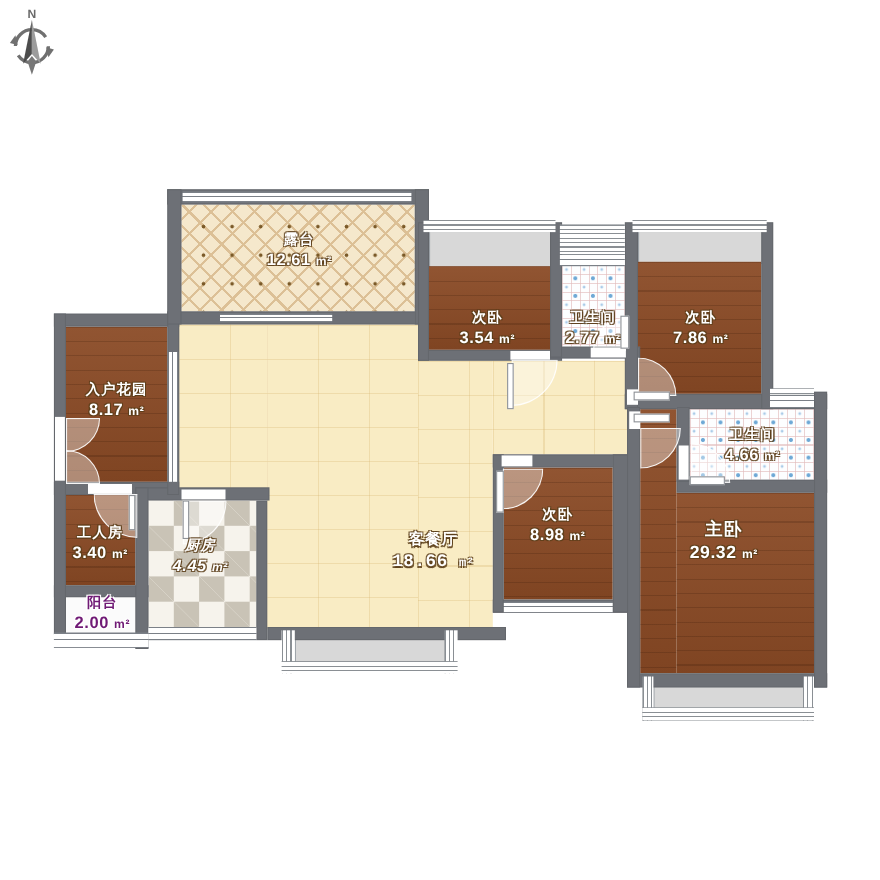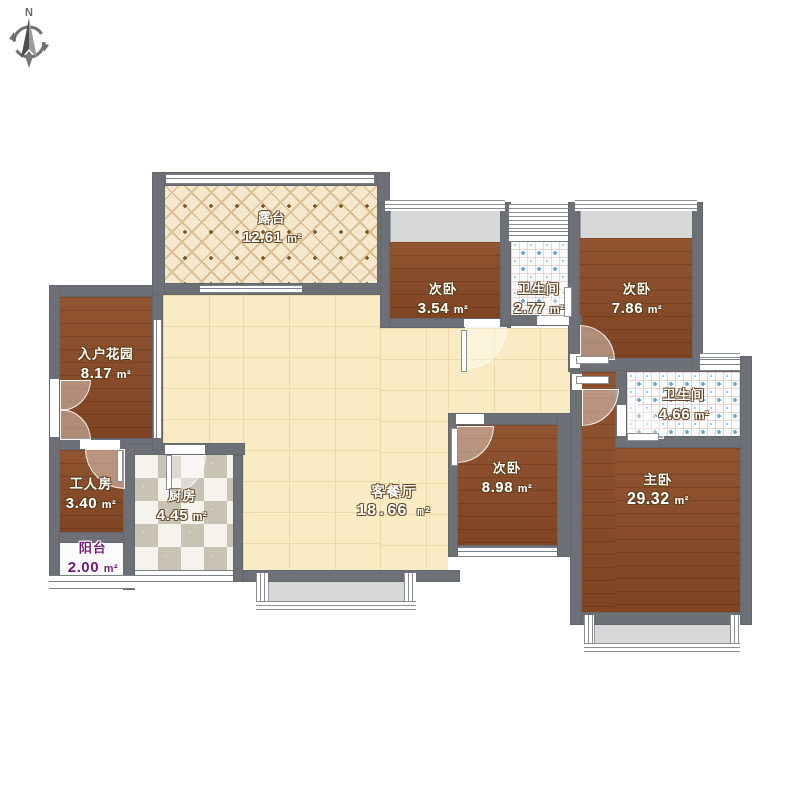--- a/index.html
+++ b/index.html
@@ -187,38 +187,38 @@
     <div class="ar"><span>7.86</span> <span class="u">m²</span></div>
   </div>
   <div class="label" style="left:106px;top:346px;">
     <div class="nm">入户花园</div>
     <div class="ar"><span>8.17</span> <span class="u">m²</span></div>
   </div>
   <div class="label" style="left:91px;top:476px;">
     <div class="nm">工人房</div>
     <div class="ar"><span>3.40</span> <span class="u">m²</span></div>
   </div>
-  <div class="label" style="left:182px;top:488px;">
+  <div class="label" style="left:182px;top:488px;font-style:italic;">
     <div class="nm">厨房</div>
     <div class="ar"><span>4.45</span> <span class="u">m²</span></div>
   </div>
   <div class="label dark" style="left:93px;top:540px;">
     <div class="nm">阳台</div>
     <div class="ar"><span>2.00</span> <span class="u">m²</span></div>
   </div>
   <div class="label" style="left:394px;top:483px;font-family:Liberation Mono, monospace;">
     <div class="nm" style="font-size:14px">客餐厅</div>
     <div class="ar" style="font-size:16px"><span>18.66</span> <span class="u">m²</span></div>
   </div>
   <div class="label" style="left:507px;top:460px;">
     <div class="nm">次卧</div>
     <div class="ar"><span>8.98</span> <span class="u">m²</span></div>
   </div>
   <div class="label" style="left:658px;top:472px;">
-    <div class="nm" style="font-size:13px">主卧</div>
+    <div class="nm" style="font-size:16px">主卧</div>
     <div class="ar" style="font-size:16px"><span>29.32</span> <span class="u">m²</span></div>
   </div>
   <div class="label" style="left:684px;top:387px;">
     <div class="nm">卫生间</div>
     <div class="ar"><span>4.66</span> <span class="u">m²</span></div>
   </div>
 
 </div>
 
 </body></html>

